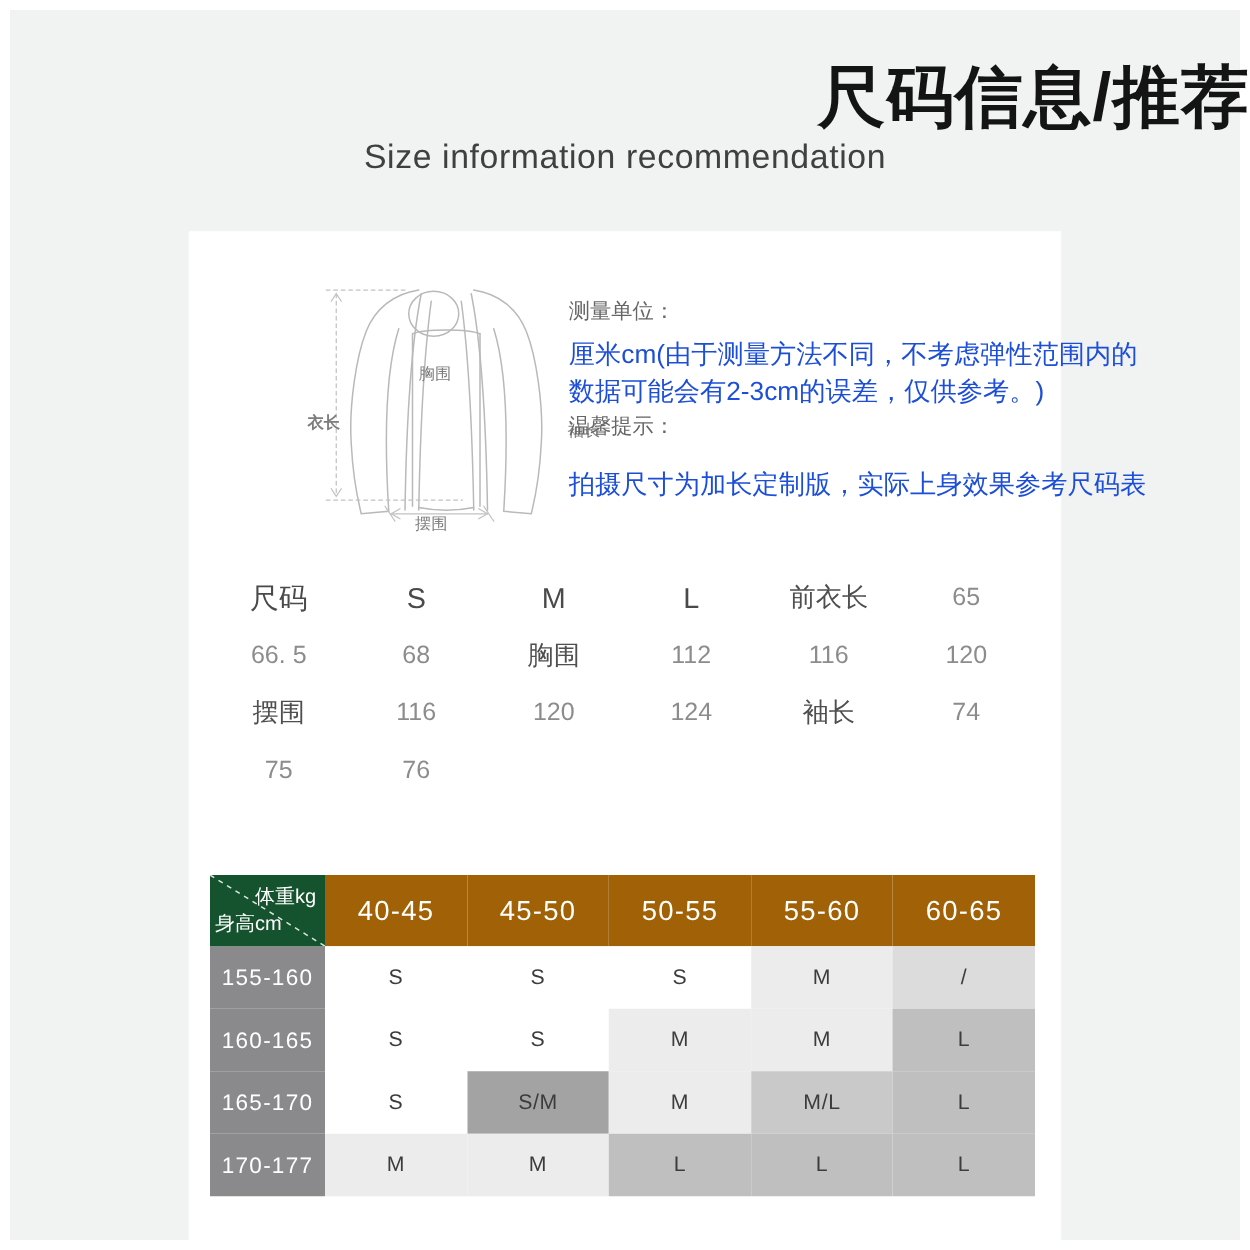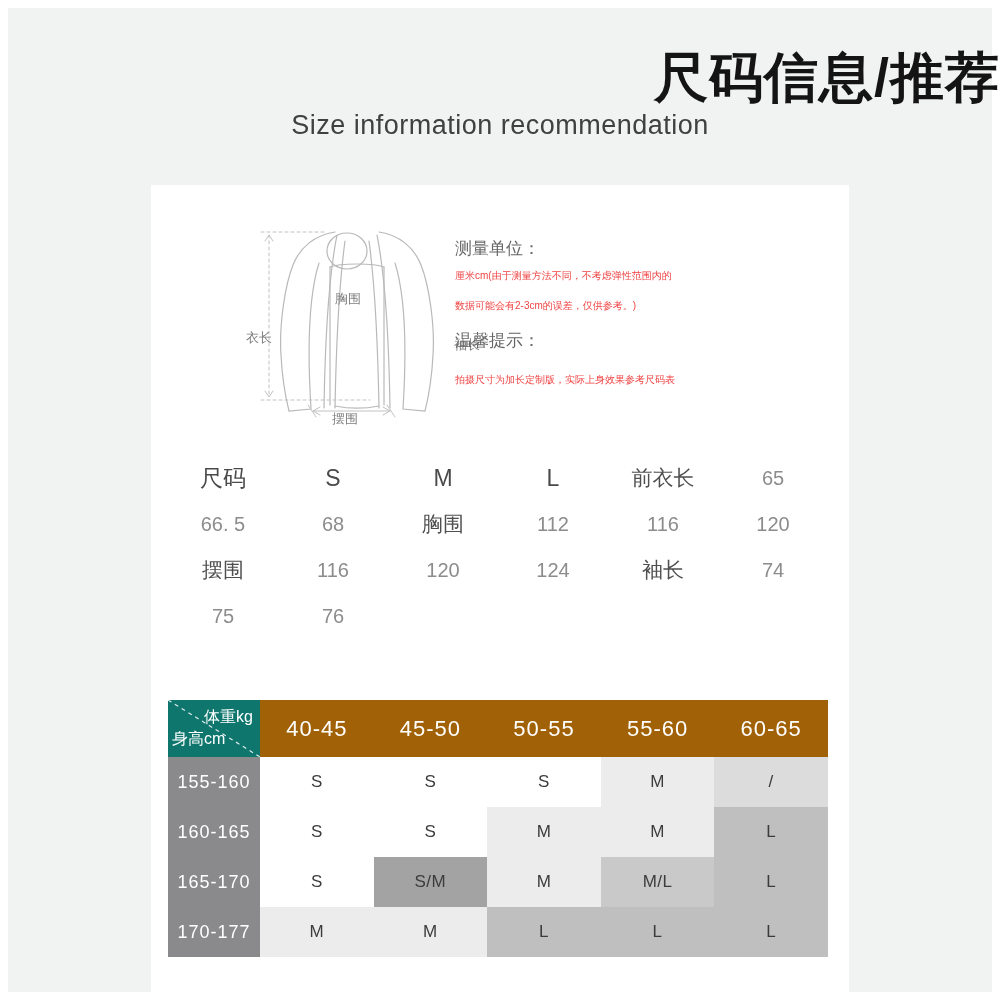--- a/index.html
+++ b/index.html
@@ -21,38 +21,38 @@
     position:absolute;left:151px;top:185px;width:698px;bottom:8px;
     background:#ffffff;
   }
   
   .diagram{position:absolute;left:104px;top:30px;width:230px;height:215px;}
   .dg-label{
     position:absolute;transform:translate(-50%,-50%);
     font-size:13px;color:#7d7d7d;white-space:nowrap;
   }
   
-  .note{position:absolute;left:304px;white-space:nowrap;color:#ef4444;font-size:10px;}
+  .note{position:absolute;left:304px;white-space:nowrap;color:#1d4ed8;font-size:21px;}
   .note-heading{font-size:17px;color:#666666;}
   
   .size-table{
     position:absolute;left:17px;top:270px;width:660px;
     display:grid;grid-template-columns:repeat(6,1fr);grid-auto-rows:46px;
   }
   .st-cell{display:flex;align-items:center;justify-content:center;}
   .st-head{font-size:23px;color:#4a4a4a;}
   .st-label{font-size:21px;color:#4f4f4f;text-align:center;}
   .st-value{font-size:20px;color:#8c8c8c;}
   
   .matrix{
     position:absolute;left:17px;top:515px;width:660px;height:257px;
     display:grid;grid-template-columns:92px repeat(5,1fr);
     grid-template-rows:57px repeat(4,50px);
   }
-  .mx-corner{position:relative;background:#0f766e;overflow:hidden;}
+  .mx-corner{position:relative;background:#14532d;overflow:hidden;}
   .mx-corner svg{position:absolute;left:0;top:0;width:100%;height:100%;}
   .mx-corner .axis-top{
     position:absolute;right:7px;top:7px;color:#ffffff;font-size:16px;
   }
   .mx-corner .axis-bottom{
     position:absolute;left:4px;bottom:7px;color:#ffffff;font-size:16px;
   }
   .mx-colhead{
     background:#a16207;color:#ffffff;font-size:22px;
     display:flex;align-items:center;justify-content:center;letter-spacing:1px;
@@ -107,21 +107,21 @@
       <line x1="14" y1="20" x2="14" y2="182" stroke-dasharray="3,3"></line>
       <polyline points="10,26 14,20 18,26"></polyline>
       <polyline points="10,176 14,182 18,176"></polyline>
       <line x1="58" y1="196" x2="135" y2="196"></line>
       <line x1="53" y1="190" x2="61" y2="202"></line>
       <line x1="132" y1="190" x2="140" y2="202"></line>
       <polyline points="65,192 58,196 65,200"></polyline>
       <polyline points="128,192 135,196 128,200"></polyline>
     </g>
   </svg>
-  <span class="dg-label" style="left:108px;top:153px;">衣长</span>
+  <span class="dg-label" style="left:108px;top:153px;font-weight:bold;">衣长</span>
   <span class="dg-label" style="left:197px;top:114px;">胸围</span>
   <span class="dg-label" style="left:316px;top:160px;">袖长</span>
   <span class="dg-label" style="left:194px;top:234px;">摆围</span>
 
   <div class="note note-heading" style="top:52px;">测量单位：</div>
   <div class="note" style="top:84px;">厘米cm(由于测量方法不同，不考虑弹性范围内的</div>
   <div class="note" style="top:114px;">数据可能会有2-3cm的误差，仅供参考。)</div>
   <div class="note note-heading" style="top:144px;">温馨提示：</div>
   <div class="note" style="top:188px;">拍摄尺寸为加长定制版，实际上身效果参考尺码表</div>
 

